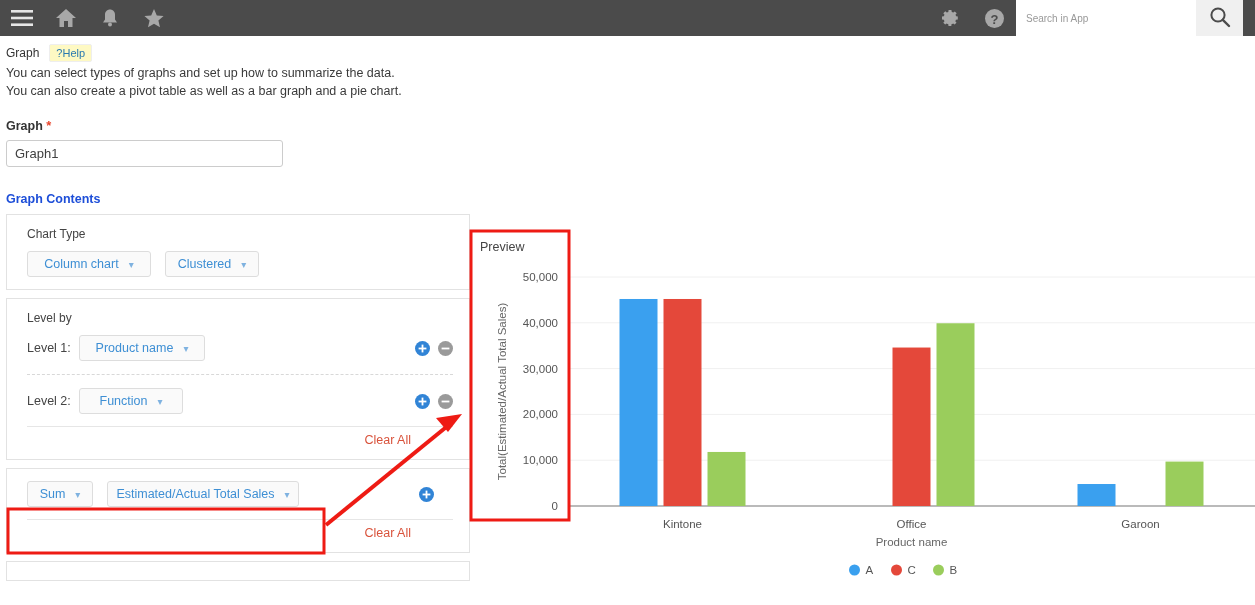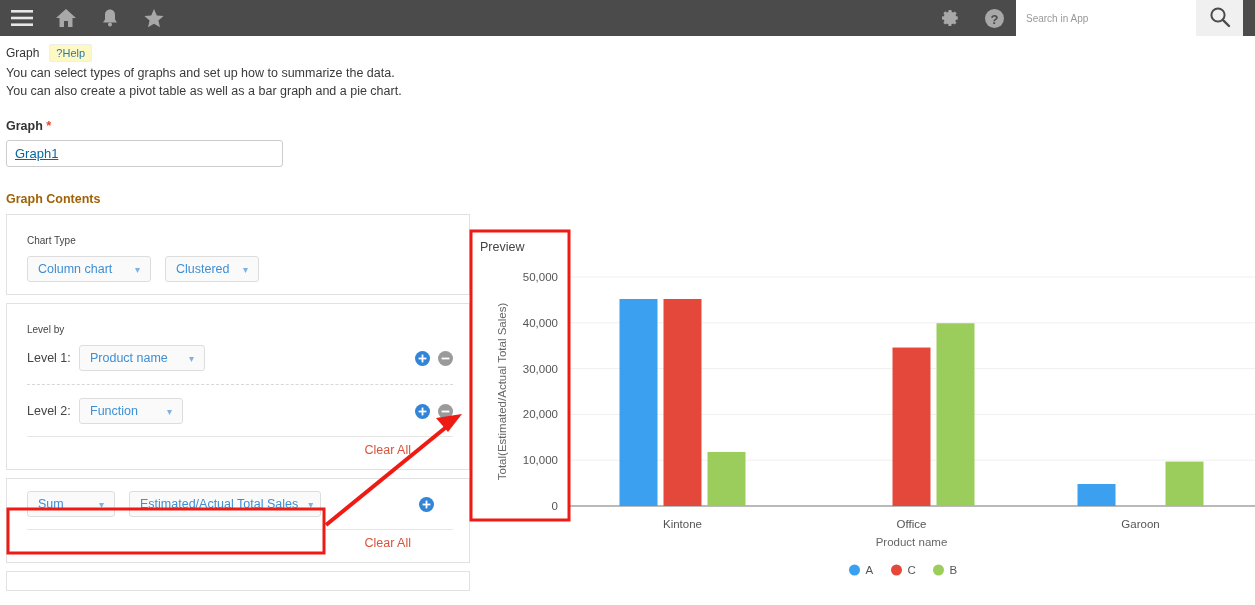--- a/index.html
+++ b/index.html
@@ -58,37 +58,36 @@
   #desc { margin-top: 2px; font-size: 12.5px; line-height: 1.45; color: #3a3a3a; }
 
   
   #form-area { padding-left: 6px; padding-top: 18px; width: 470px; }
   .field-label { font-size: 12.5px; font-weight: bold; color: #333; }
   .req { color: #e8452c; font-size: 13px; }
   #name-input {
     margin-top: 7px;
     width: 277px; height: 27px;
     border: 1px solid #cccccc; border-radius: 3px;
-    padding: 0 8px; font-size: 13px; color: #0369a1;
+    padding: 0 8px; font-size: 13px; color: #404040;
     font-family: "Liberation Sans", sans-serif; outline: none;
     background: #fff;
-    text-decoration: underline;
-  }
-  #graph-contents-label { margin-top: 25px; font-size: 12.5px; font-weight: bold; color: #a16207; }
+  }
+  #graph-contents-label { margin-top: 25px; font-size: 12.5px; font-weight: bold; color: #1d4ed8; }
 
   .panel {
     border: 1px solid #e2e2e2;
     background: #fff;
     margin-top: 8px;
     padding: 12px 16px 12px 20px;
   }
-  .panel-title { font-size: 10px; color: #444; margin-bottom: 10px; margin-top: 8px; }
+  .panel-title { font-size: 12px; color: #444; margin-bottom: 10px; }
 
   .dd {
-    display: inline-flex; align-items: center; justify-content: space-between;
+    display: inline-flex; align-items: center; justify-content: center;
     gap: 10px;
     height: 26px;
     border: 1px solid #dddddd; border-radius: 3px;
     background: #fafafa;
     color: #3e8fd4; font-size: 12.5px;
     padding: 0 10px; cursor: pointer;
     white-space: nowrap;
   }
   .caret { color: #7fb2e0; font-size: 10px; }
 
@@ -268,21 +267,21 @@
       </span>
     </div>
 
     <div class="solid-sep"></div>
     <div class="clear-all">Clear All</div>
   </div>
 
   
   <div class="panel">
     <div class="row">
-      <div class="dd" style="width:88px">
+      <div class="dd" style="width:66px">
         <span>Sum</span>
         <span class="caret">▾</span>
       </div>
       <div class="dd" style="width:192px; margin-left:14px">
         <span>Estimated/Actual Total Sales</span>
         <span class="caret">▾</span>
       </div>
       <span class="spacer"></span>
       <span class="circ-btn circ-plus" style="margin-right:19px">
         <svg width="9" height="9" viewBox="0 0 9 9">

